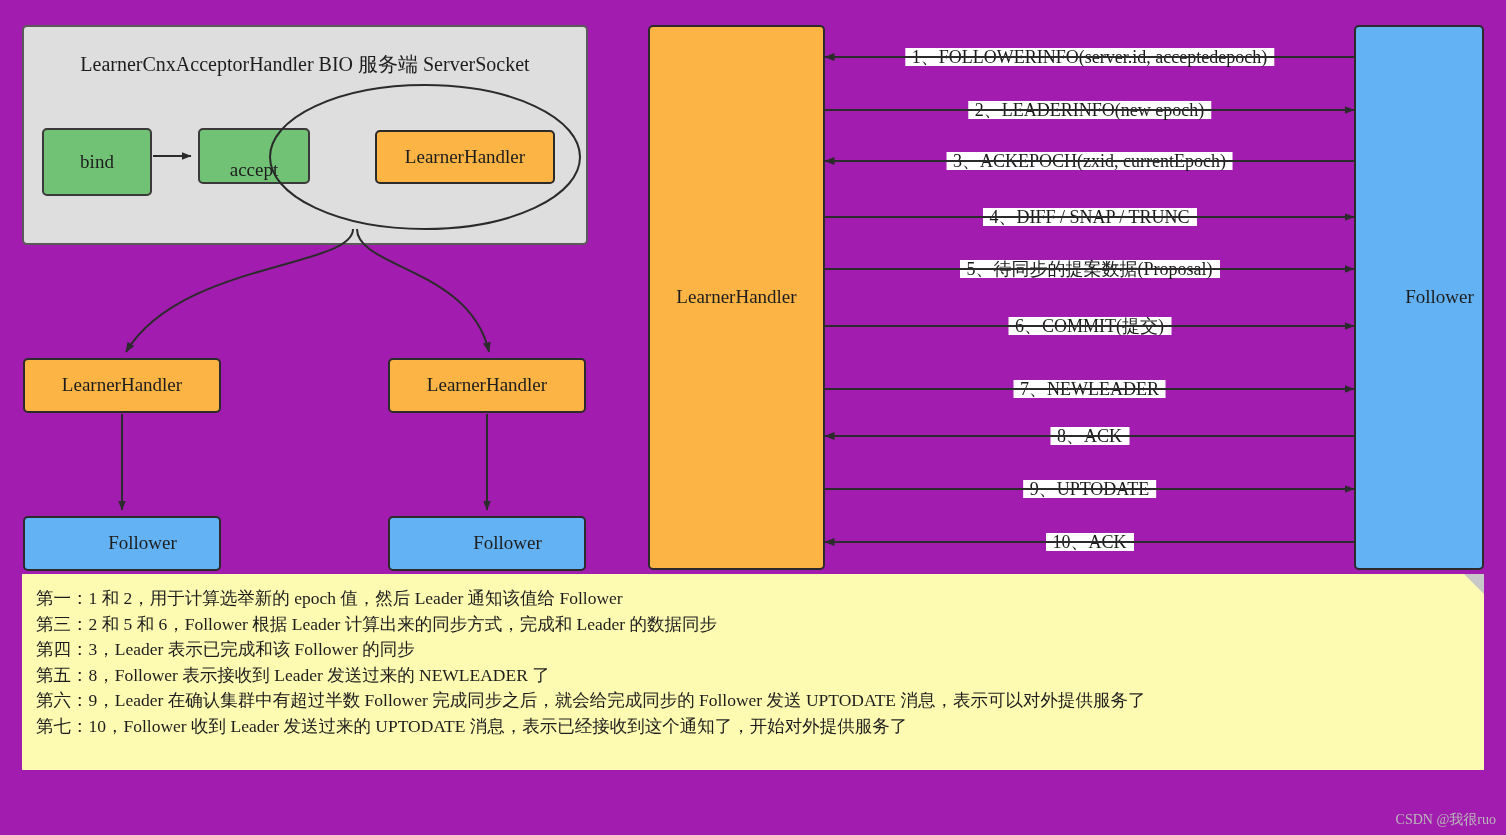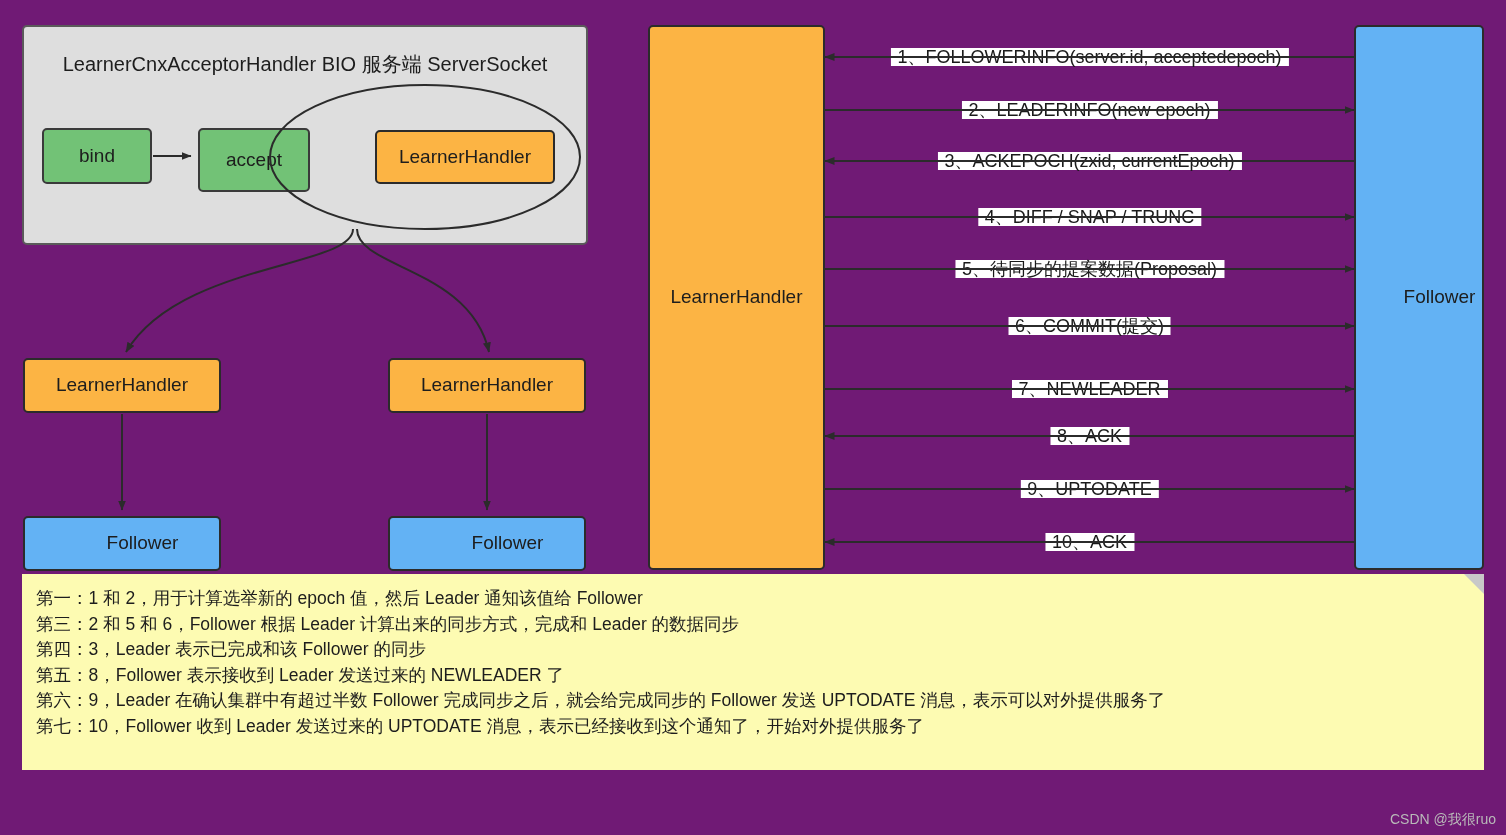--- a/index.html
+++ b/index.html
@@ -5,22 +5,23 @@
   * { box-sizing: border-box; }
   html, body {
     margin: 0; padding: 0;
     background: #ffffff;
     font-family: "Liberation Sans", "DejaVu Sans", sans-serif;
   }
   #canvas {
     position: relative;
     width: 1506px;
     height: 835px;
-    background: #701a75;
+    background: #a21caf;
     overflow: hidden;
+    font-family: Liberation Serif, serif;
   }
 
   
   .node {
     position: absolute;
     border: 2px solid #2b2b2b;
     border-radius: 5px;
     display: flex;
     align-items: center;
     justify-content: center;
@@ -108,25 +109,25 @@
 </style>
 </head>
 <body>
 
 <div id="canvas">
 
   <div class="container-box" style="left:22px; top:25px; width:566px; height:220px;">
     <div class="container-title">LearnerCnxAcceptorHandler BIO 服务端 ServerSocket</div>
   </div>
 
-  <div class="node green" style="left:42px; top:128px; width:110px; height:56px;">
+  <div class="node green" style="left:42px; top:128px; width:110px; height:68px;">
     <span>bind</span>
   </div>
 
-  <div class="node green" style="left:198px; top:128px; width:112px; height:64px;">
+  <div class="node green" style="left:198px; top:128px; width:112px; height:56px;align-items:flex-end;">
     <span>accept</span>
   </div>
 
   <div class="node orange" style="left:375px; top:130px; width:180px; height:54px;">
     <span>LearnerHandler</span>
   </div>
 
   <div class="node orange" style="left:23px; top:358px; width:198px; height:55px;">
     <span>LearnerHandler</span>
   </div>

